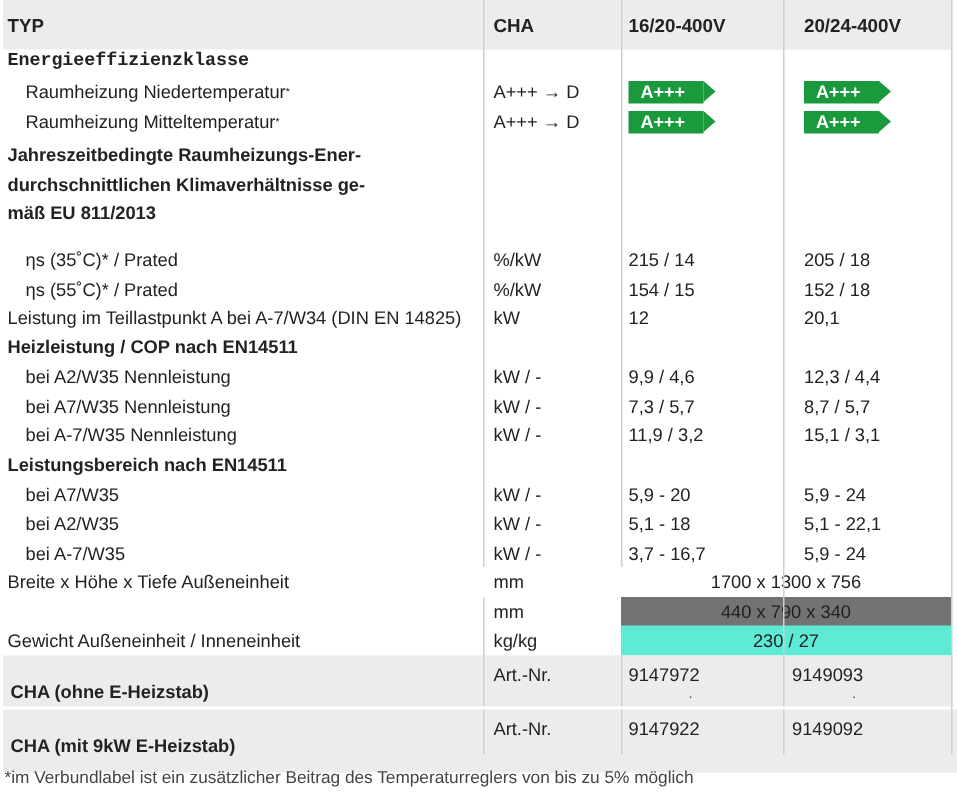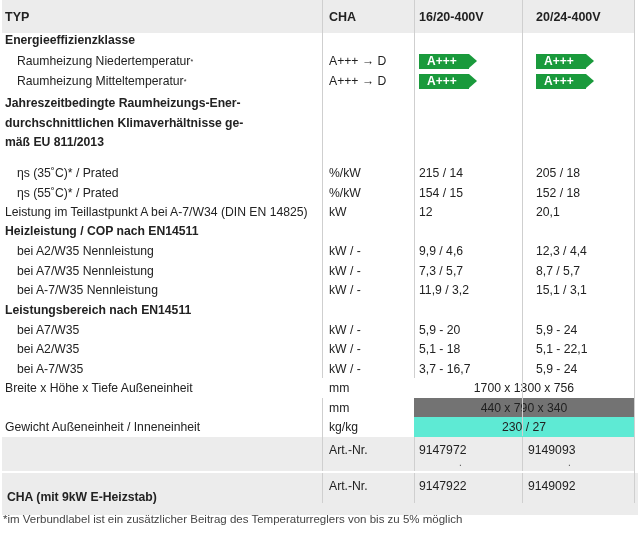--- a/index.html
+++ b/index.html
@@ -41,21 +41,21 @@
     <div class="cell c1">CHA</div>
     <div class="cell c2">16/20-400V</div>
     <div class="cell c3">20/24-400V</div>
   </div>
 
   <div class="vline" style="left:320px; height:503px;"></div>
   <div class="vline" style="left:412px; height:503px;"></div>
   <div class="vline" style="left:520px; height:503px;"></div>
   <div class="vline" style="left:632px; height:503px;"></div>
 
-  <div class="row" style="top:30px;">
+  <div class="row" style="top:30px;font-family:Liberation Mono, monospace;">
     <div class="cell c0 bold">Energieeffizienzklasse</div>
   </div>
   <div class="row" style="top:51px;">
     <div class="cell c0 ind">
         <span>Raumheizung Niedertemperatur</span>
         <sup>*</sup>
       </div>
     <div class="cell c1">A+++ → D</div>
     <div class="cell c2">
         <div class="badge">A+++</div>
@@ -158,20 +158,21 @@
   </div>
   <div class="row" style="top:417px;">
     <div class="cell c0">Gewicht Außeneinheit / Inneneinheit</div>
     <div class="cell c1">kg/kg</div>
     <div class="cell span23" style="background:#5eead4;">230 / 27</div>
   </div>
   <div class="vline" style="left:520px; top:378px; height:20px; background:#cfcfcf;"></div>
   <div class="vline" style="left:520px; top:398px; height:38px; background:#cfcfcf;"></div>
 
   <div class="artrow" style="top:437px;">
+    <div class="lbl">CHA (ohne E-Heizstab)</div>
     <div class="v" style="left:327px;">Art.-Nr.</div>
     <div class="v" style="left:417px;">9147972</div>
     <div class="v" style="left:526px;">9149093</div>
     <div class="dot" style="left:457px;">.</div>
     <div class="dot" style="left:566px;">.</div>
     <div class="vline" style="left:320px; height:34px;"></div>
     <div class="vline" style="left:412px; height:34px;"></div>
     <div class="vline" style="left:520px; height:34px;"></div>
     <div class="vline" style="left:632px; height:34px;"></div>
   </div>

